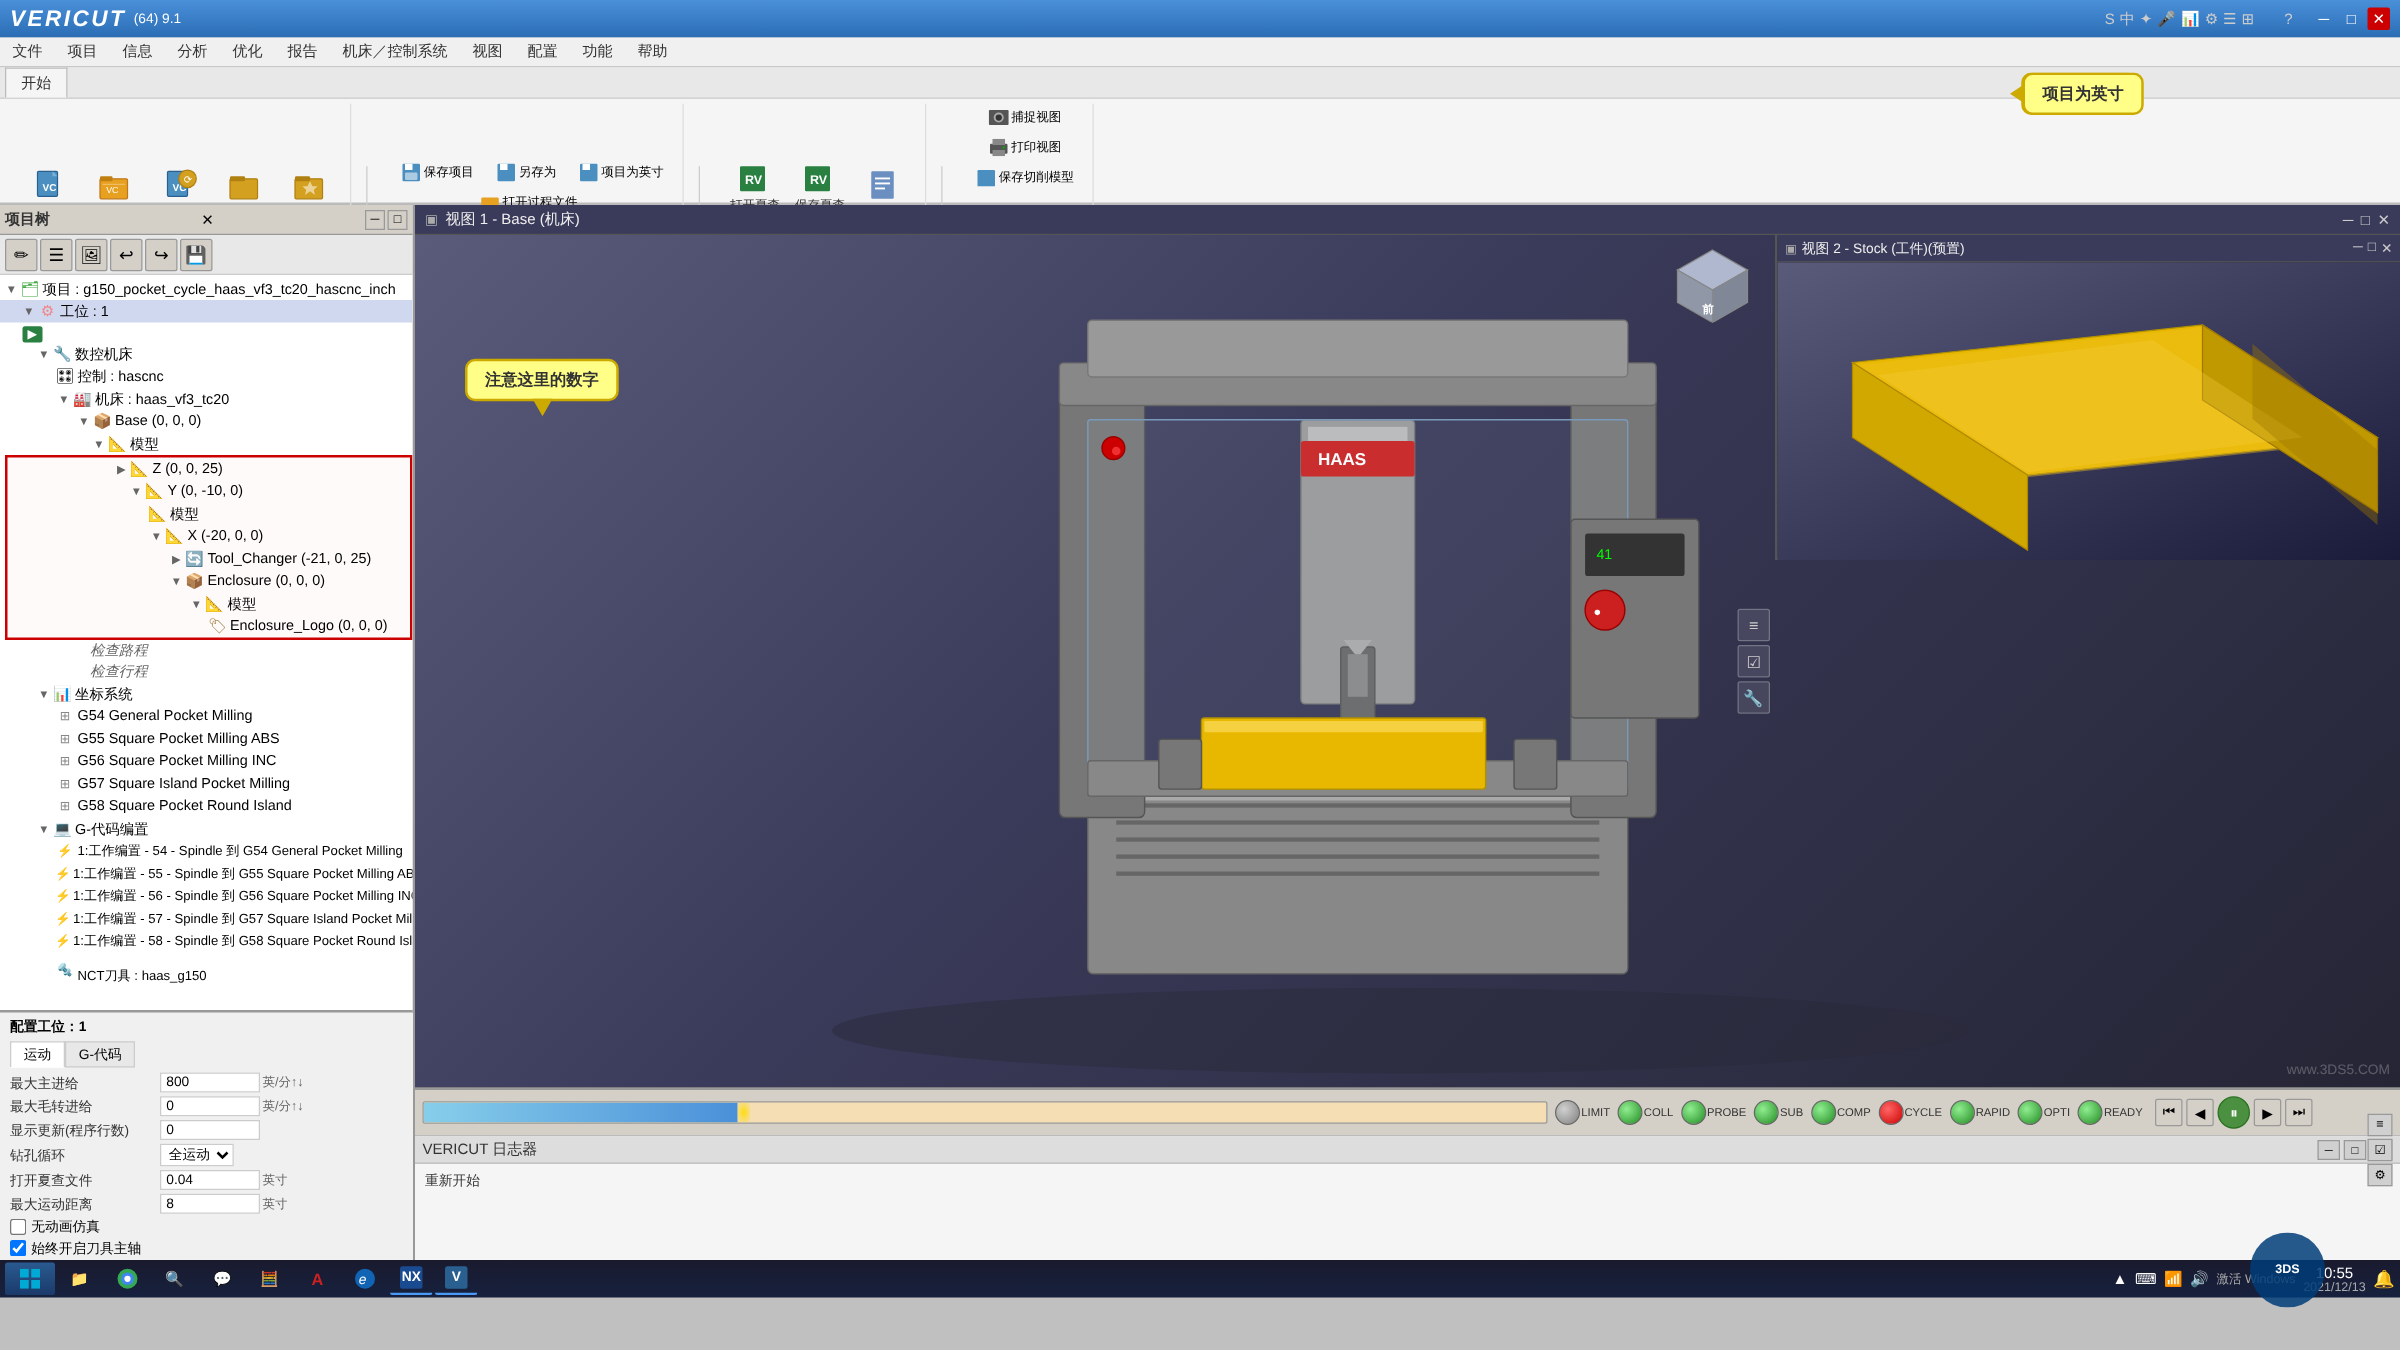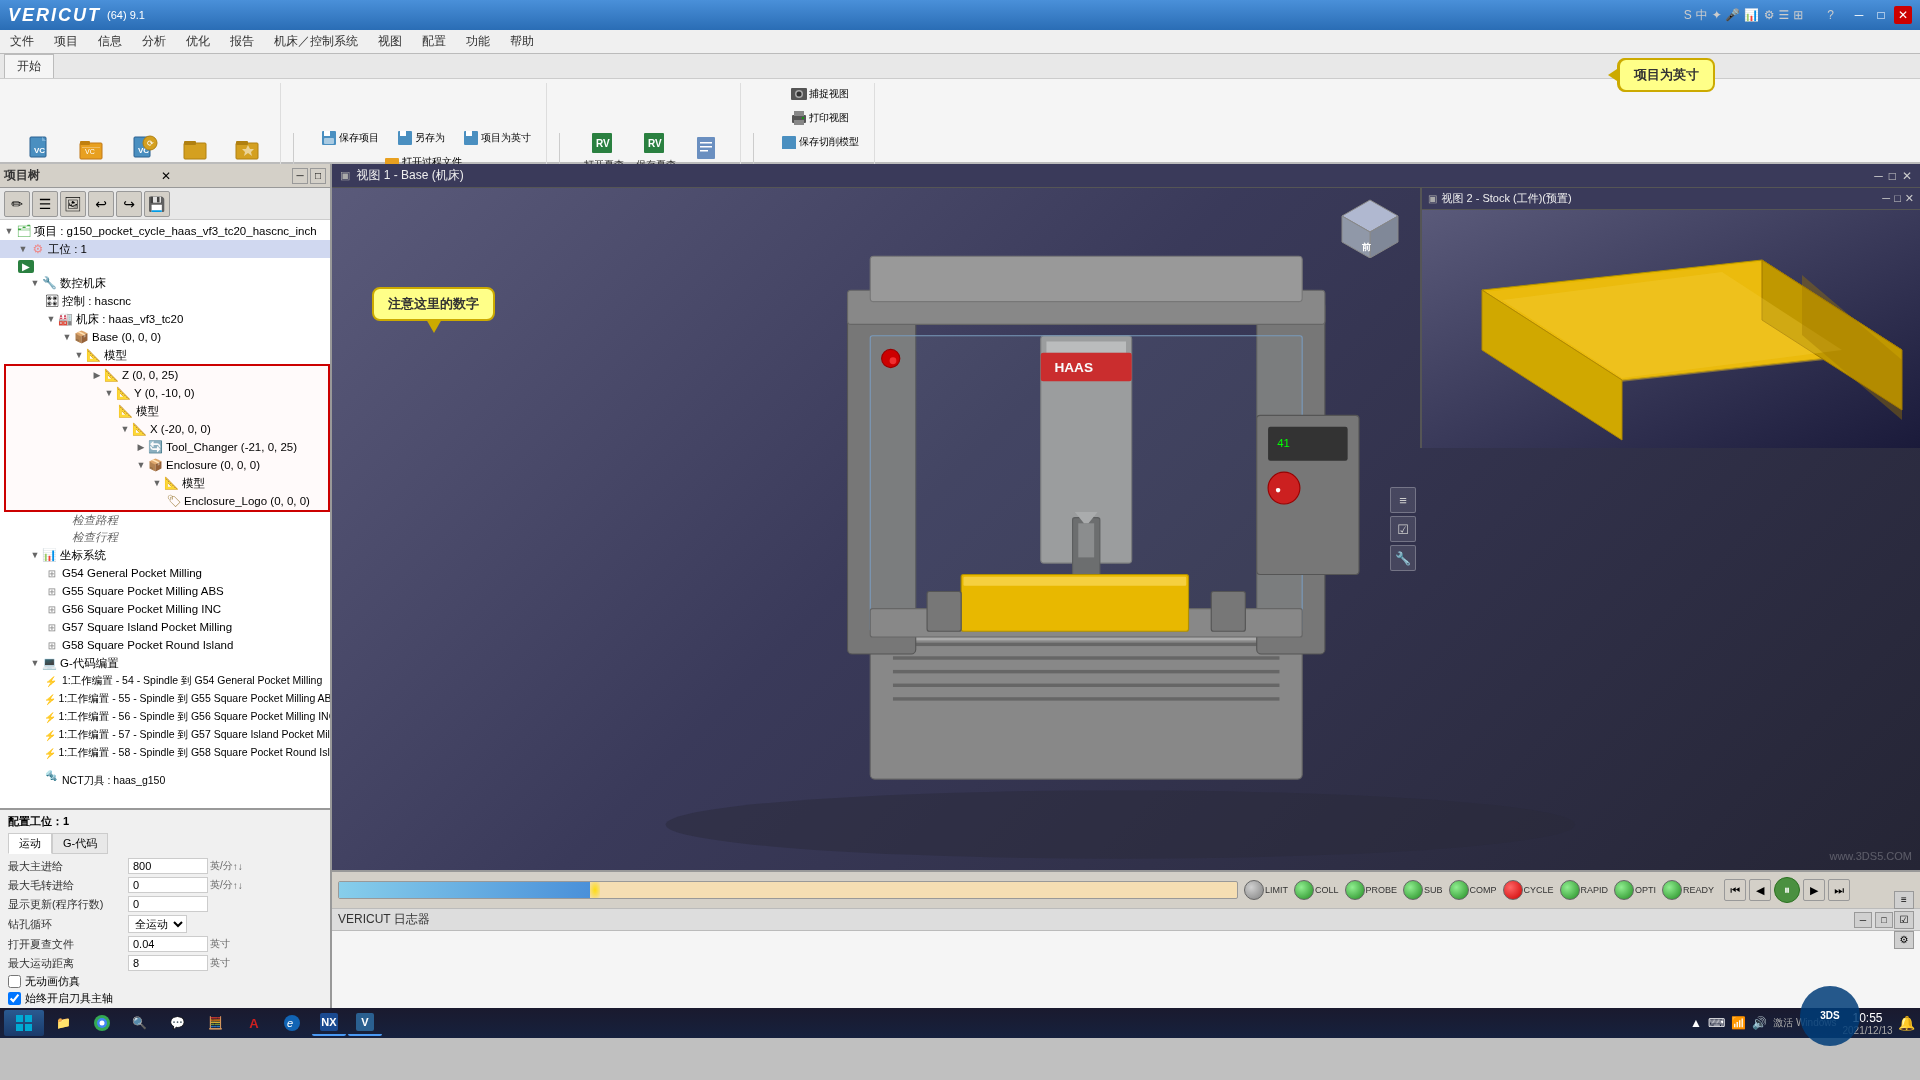--- a/index.html
+++ b/index.html
@@ -789,20 +789,21 @@
           <div style="width:18px; height:16px; background:#d0d0d0; border:1px solid #999; font-size:9px; cursor:pointer; display:flex; align-items:center; justify-content:center;">□</div>
           <div style="width:18px; height:16px; background:#d0d0d0; border:1px solid #999; font-size:9px; cursor:pointer; display:flex; align-items:center; justify-content:center;">✕</div>
         </div>
 
         <div style="position:absolute; right:6px; display:flex; flex-direction:column; gap:2px;">
           <div style="width:20px; height:18px; background:#d0d0d0; border:1px solid #999; cursor:pointer; display:flex; align-items:center; justify-content:center; font-size:10px;">≡</div>
           <div style="width:20px; height:18px; background:#d0d0d0; border:1px solid #999; cursor:pointer; display:flex; align-items:center; justify-content:center; font-size:10px;">☑</div>
           <div style="width:20px; height:18px; background:#d0d0d0; border:1px solid #999; cursor:pointer; display:flex; align-items:center; justify-content:center; font-size:10px;">⚙</div>
         </div>
       </div>
+      <div style="padding:6px 8px; font-size:11px; color:#333;">重新开始</div>
     </div>
   </div>
 </div>
 
 <div id="taskbar">
   <div class="taskbar-btn" style="background:linear-gradient(to bottom,#2a5a90,#1a3a6a); padding:0 10px;">
     <div class="taskbar-icon">
       <svg width="16" height="16" viewBox="0 0 16 16">
           <rect x="0" y="0" width="7" height="7" fill="#00aad4"></rect>
           <rect x="9" y="0" width="7" height="7" fill="#00aad4"></rect>

